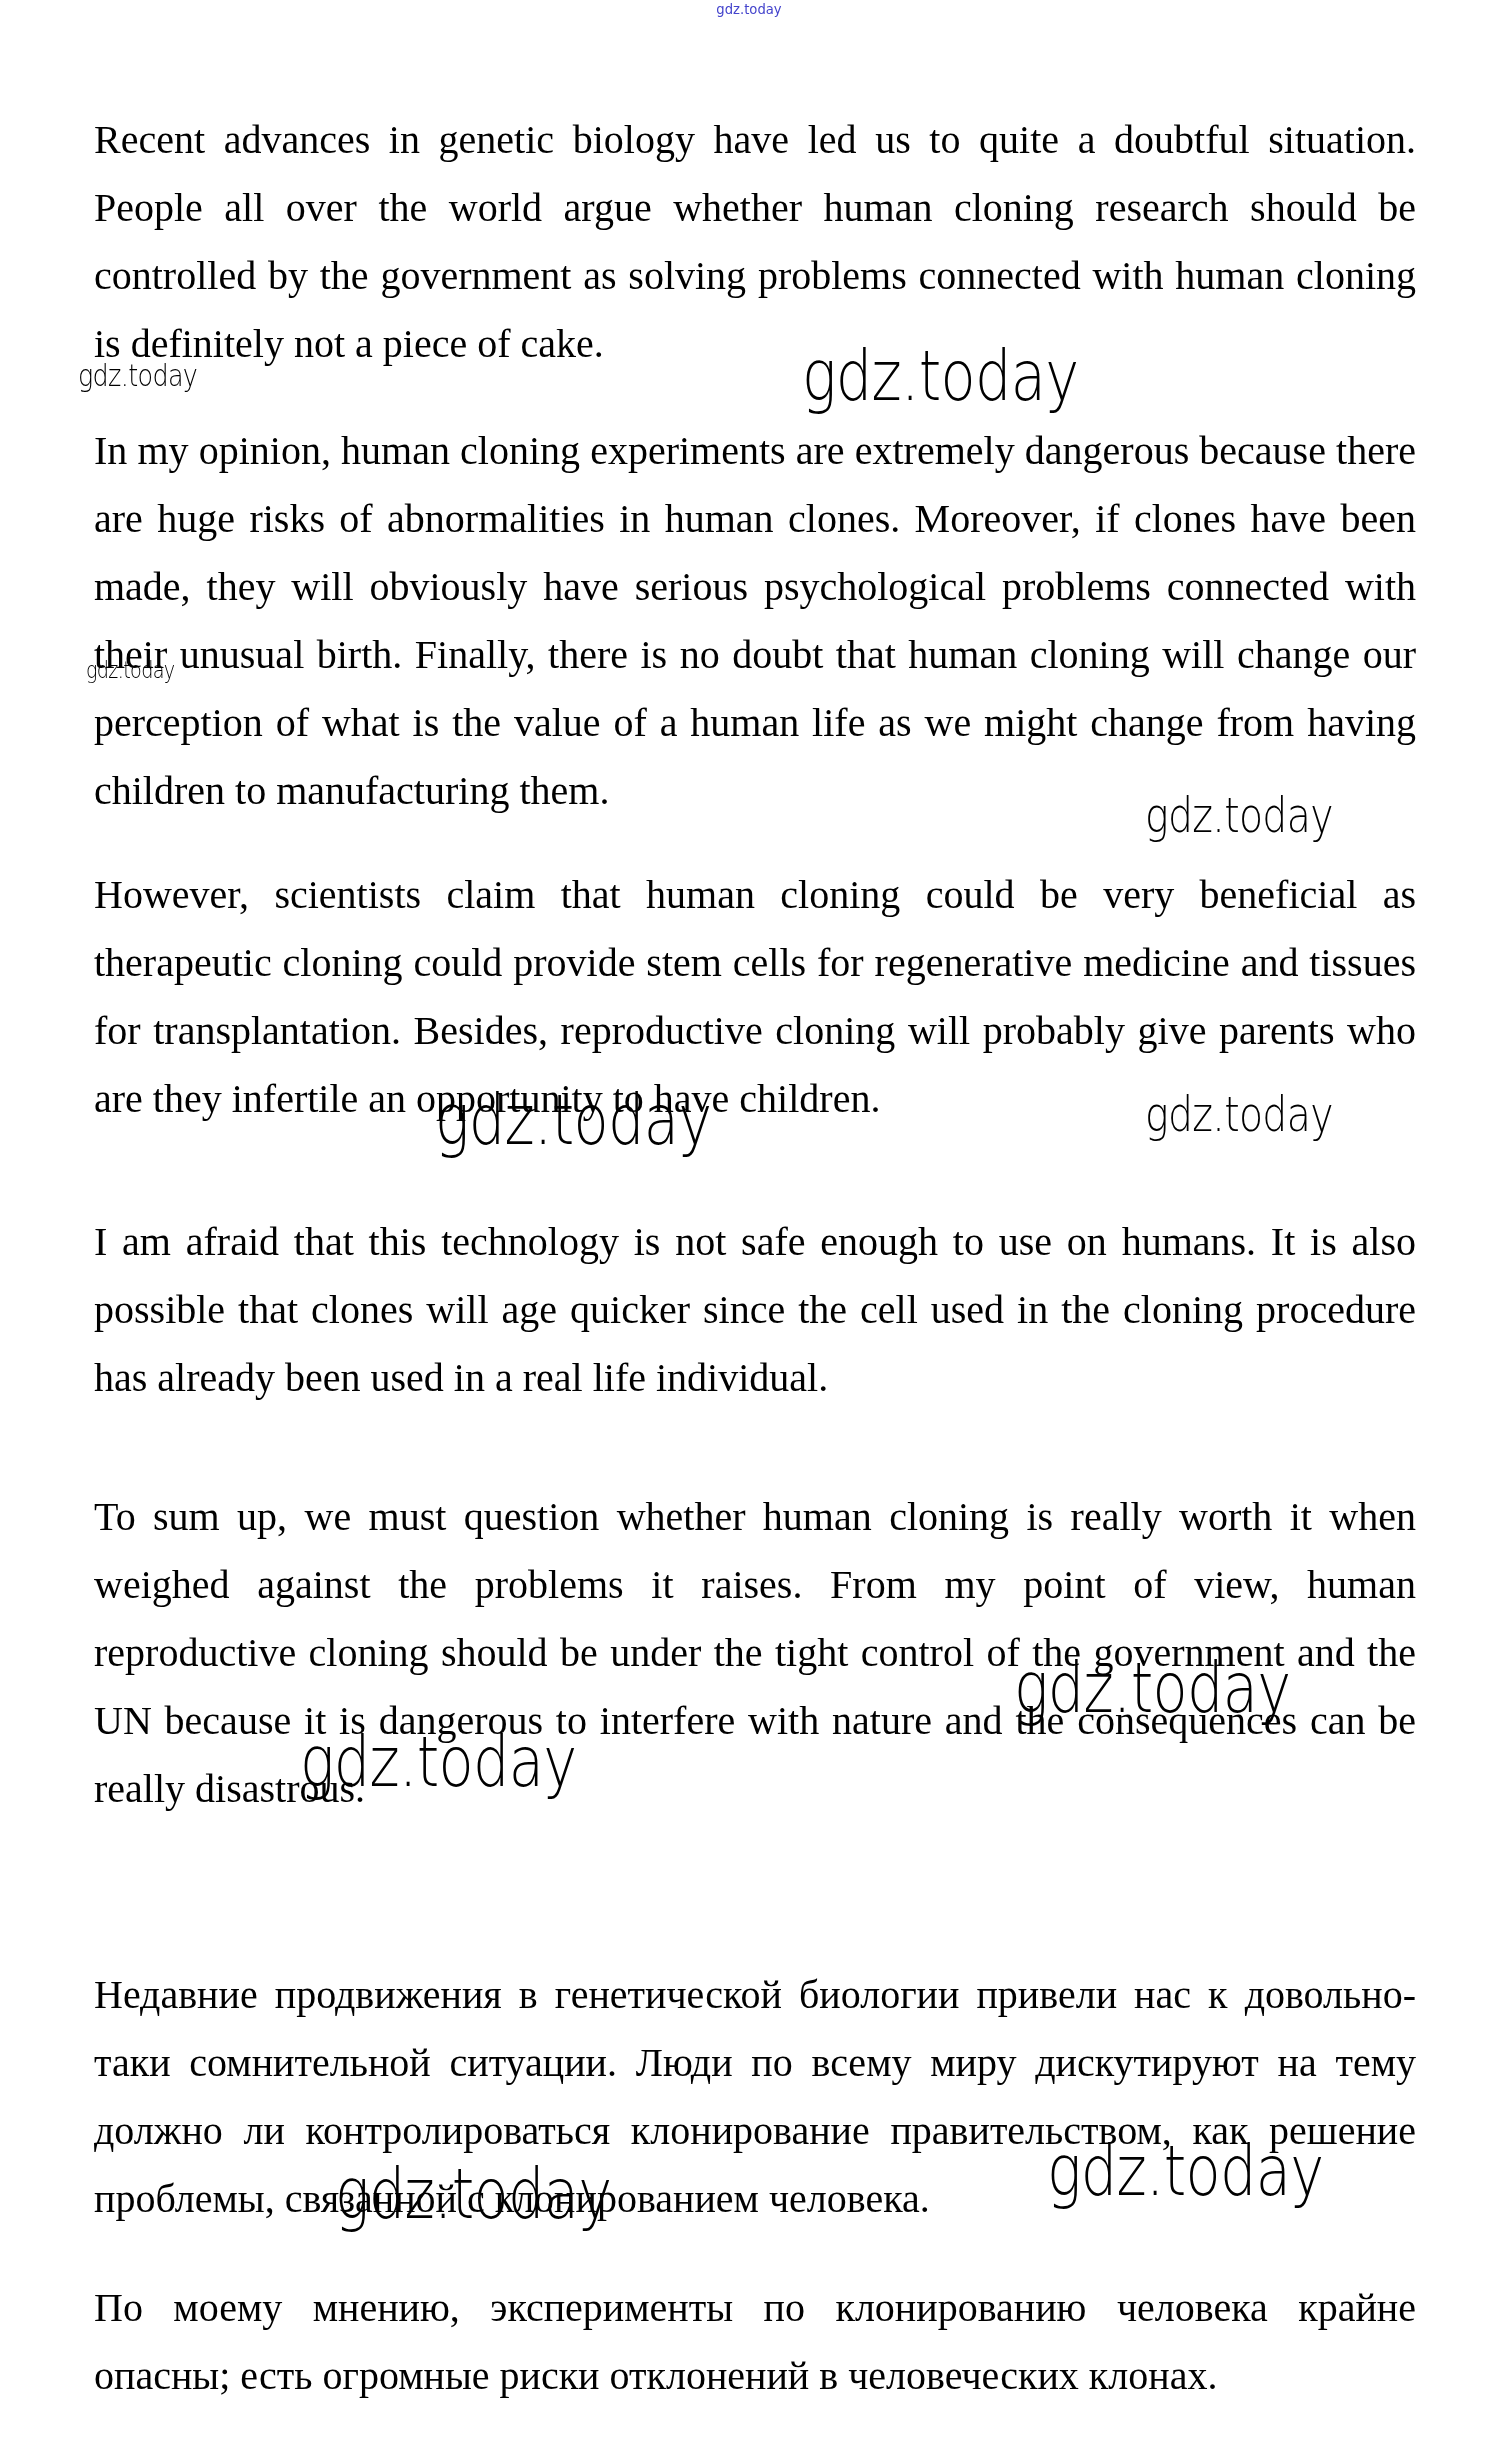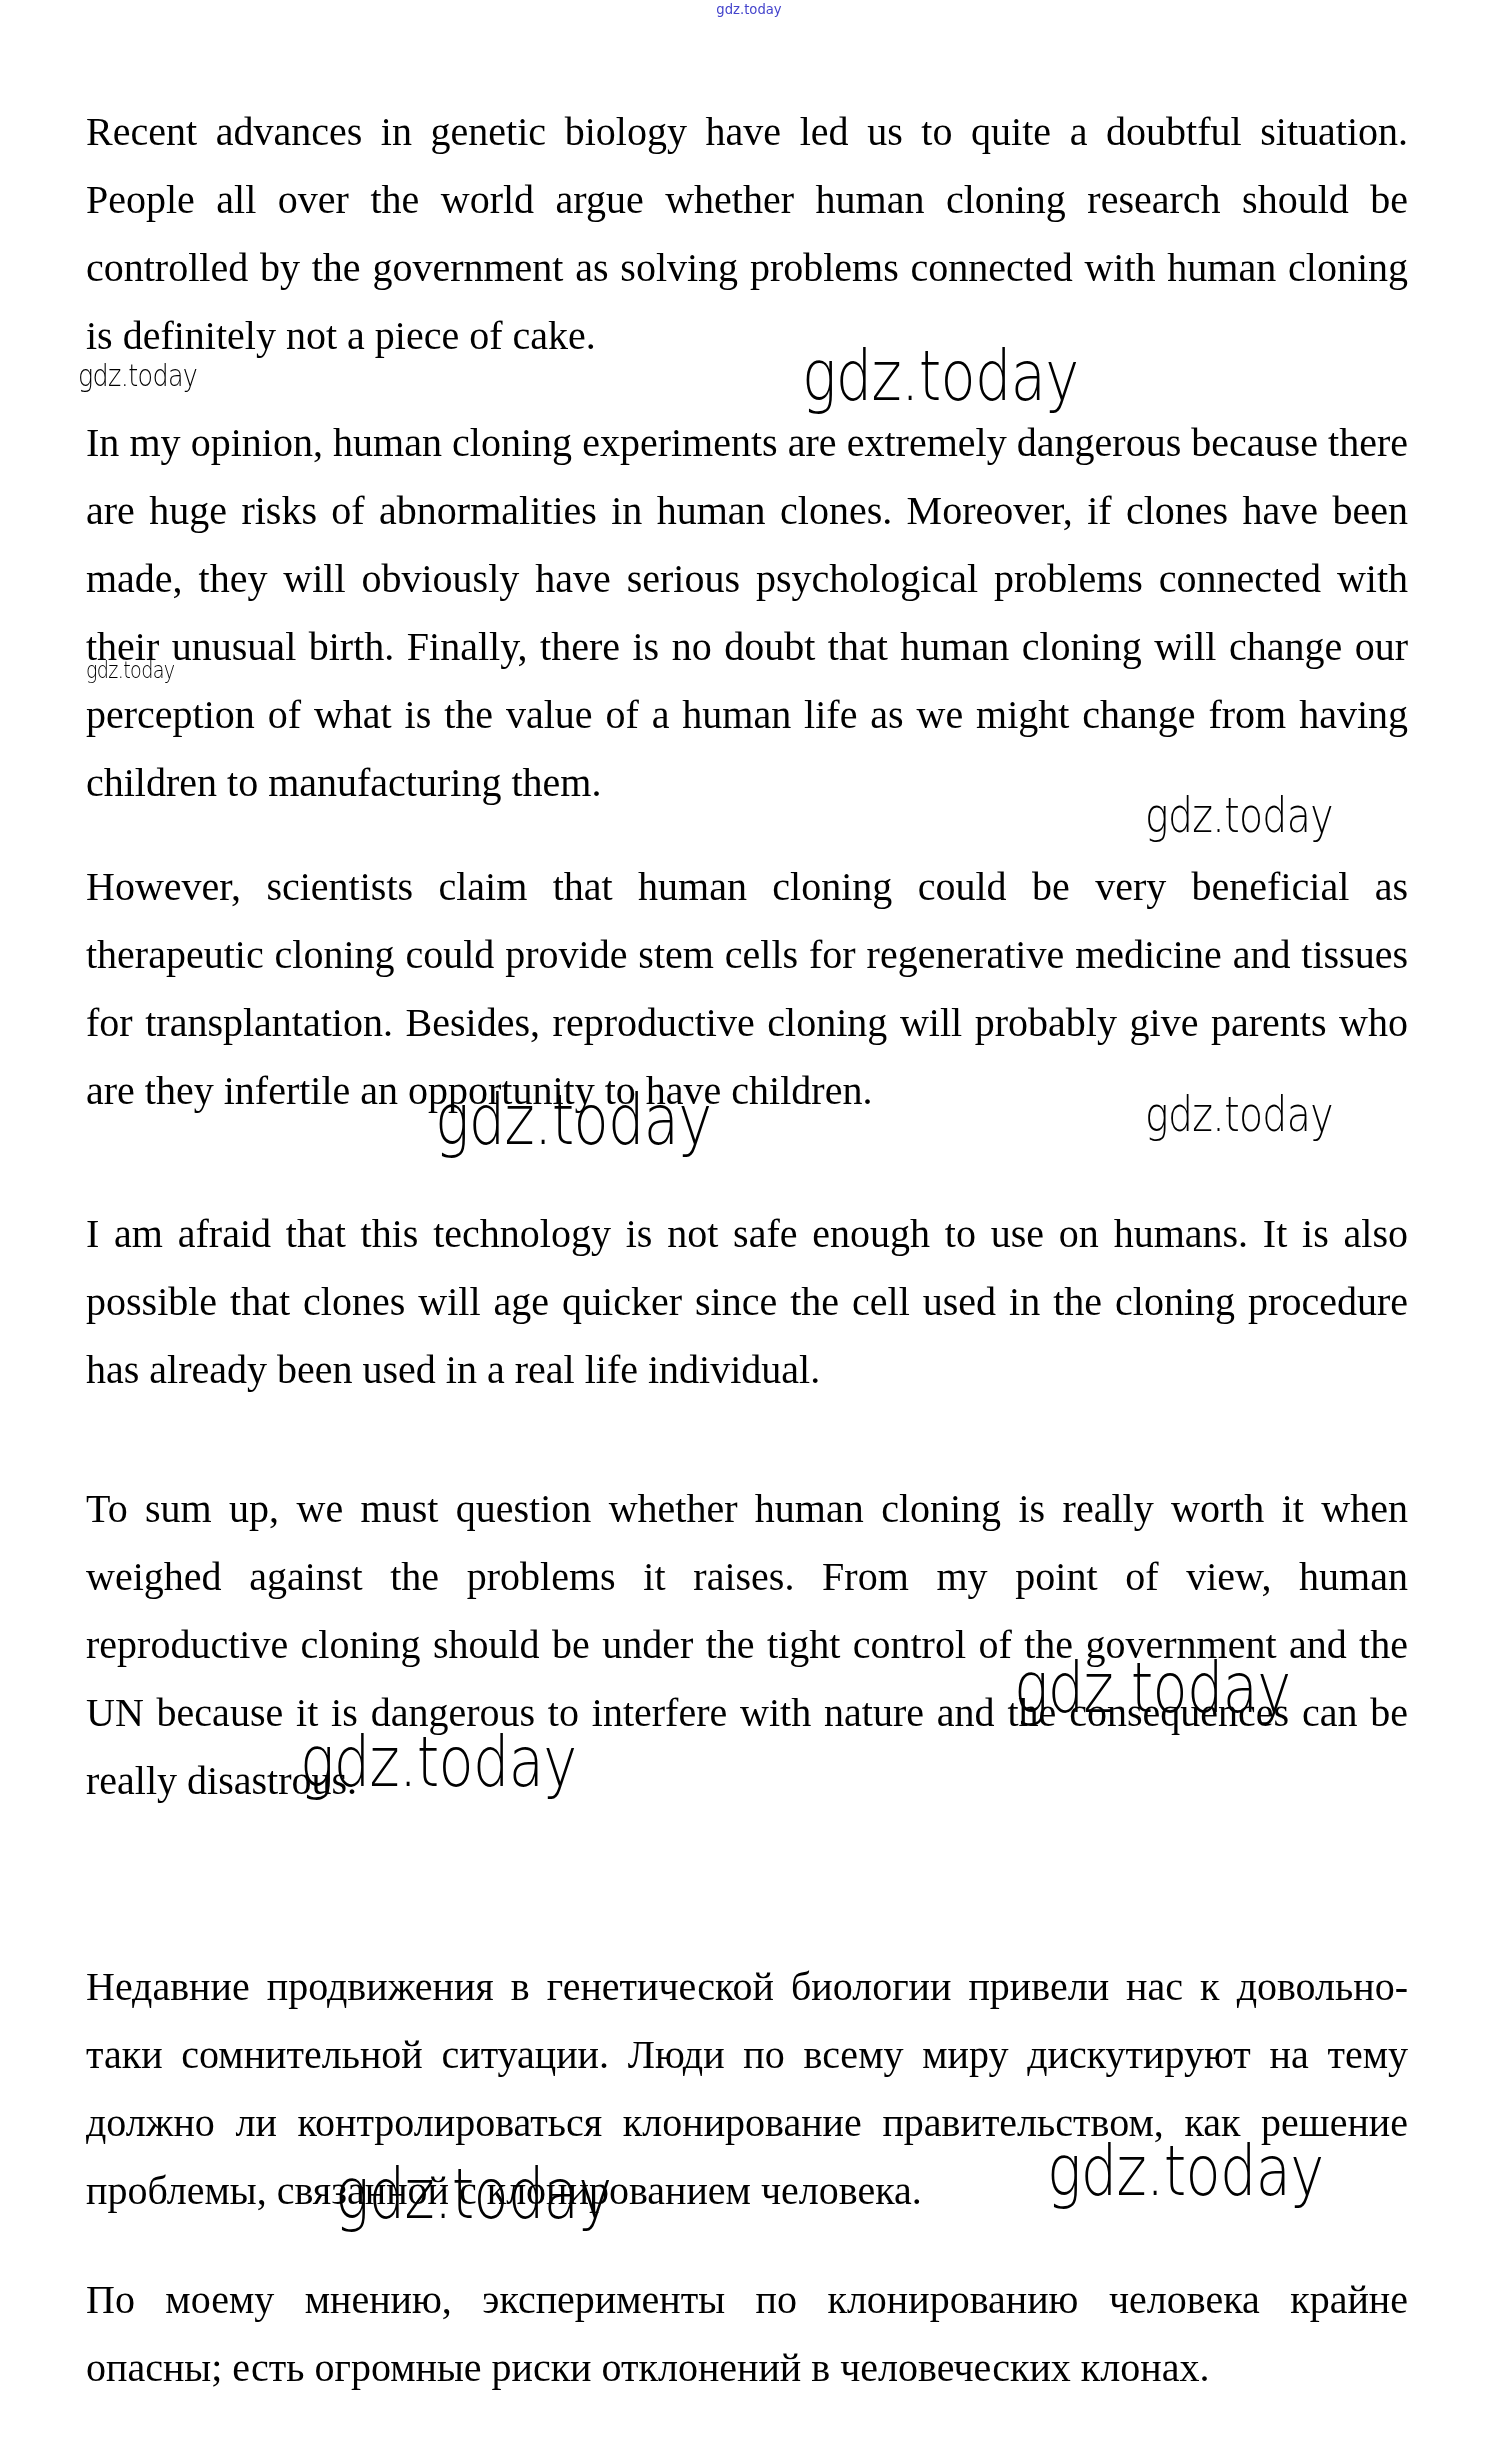--- a/index.html
+++ b/index.html
@@ -4,21 +4,21 @@
 <style>
   html, body { margin: 0; padding: 0; background: #ffffff; }
   body { width: 1498px; height: 2462px; position: relative; overflow: hidden; }
   .top-mark {
     position: absolute; left: 0; right: 0; top: 1.6px; text-align: center;
     font-family: "DejaVu Sans", sans-serif; font-size: 13.2px; color: #4444cc;
   }
   .p {
     position: absolute; left: 78px; width: 1322px;
     font-family: "Liberation Serif", serif; font-size: 40px; line-height: 68px;
-    color: #000; text-align: justify; text-align-last: left; margin: 8px;
+    color: #000; text-align: justify; text-align-last: left; margin: 16px;
   }
   .wm {
     position: absolute; font-family: "DejaVu Sans", sans-serif; color: #000;
     font-weight: 300; letter-spacing: -0.8px; white-space: nowrap;
     transform: scaleX(0.82); transform-origin: left top;
   }
   .wm.big { font-size: 70px; }
   .wm.mid { font-size: 48px; }
   .wm.small { font-size: 31px; }
 </style>

